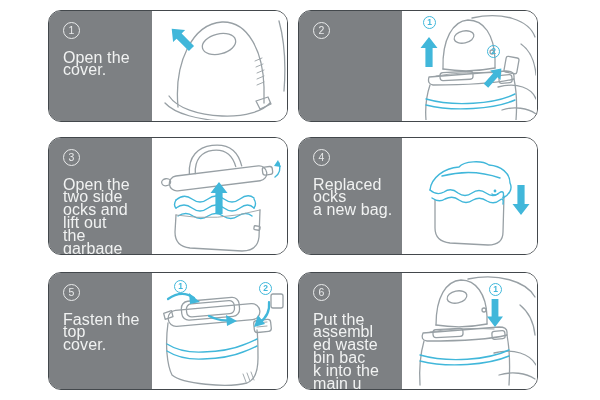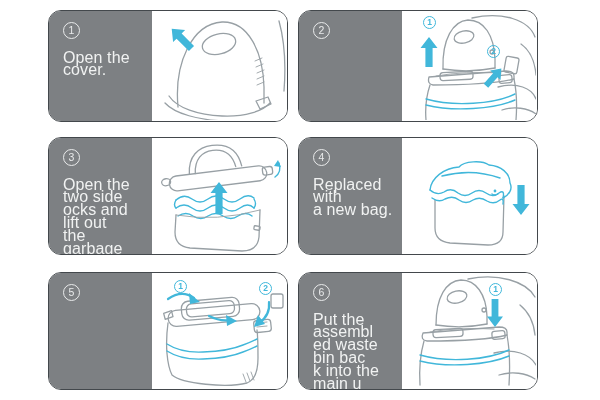--- a/index.html
+++ b/index.html
@@ -115,21 +115,21 @@
         <g class="cyf" transform="translate(67,62)">
           <path d="M0,-18 L8.5,-7 L3.6,-7 L3.6,14 L-3.6,14 L-3.6,-7 L-8.5,-7 Z"></path>
         </g>
       </svg>
     </div>
   </section>
 
   <section class="panel" style="left:298px;top:137px;height:118px">
     <div class="sidebar">
       <span class="badge">4</span>
-      <p class="caption">Replaced with
+      <p class="caption">Replaced ocks
 a new bag.</p>
     </div>
     <div class="art">
       <svg width="134" height="115" viewBox="0 0 134 115">
         <path class="ln" d="M33,62 L33,90 C33,99 39,104 48,105 L86,107 C96,107 101,102 101,94 L102,58"></path>
         <path class="cy" d="M28,52 C29,40 42,30 57,29 C62,23 80,22 87,27 C99,28 108,35 108,45 C111,51 107,57 101,60"></path>
         <path class="cy" d="M28,52 q7,6 14,2 q7,-5 14,1 q7,5 14,0 q7,-5 14,0 q7,5 13,0 q6,-4 4,5"></path>
         <path class="cy" d="M30,60 q7,5 13,1 q8,-4 14,1 q7,5 14,0 q7,-4 14,1 q7,4 13,-1 q4,-3 3,4"></path>
         <path class="cy" d="M40,38 Q70,30 98,40"></path>
         <circle class="cyf" cx="93" cy="53" r="1.4"></circle>
@@ -137,20 +137,22 @@
         <g class="cyf" transform="translate(119,47)">
           <path d="M0,30 L8.5,19 L3.6,19 L3.6,0 L-3.6,0 L-3.6,19 L-8.5,19 Z"></path>
         </g>
       </svg>
     </div>
   </section>
 
   <section class="panel" style="left:48px;top:272px;height:118px">
     <div class="sidebar">
       <span class="badge">5</span>
+      <p class="caption">Fasten the top
+cover.</p>
     </div>
     <div class="art">
       <svg width="134" height="115" viewBox="0 0 134 115">
         <g transform="rotate(-5 62 42)">
           <rect class="ln" x="16" y="34" width="92" height="16" rx="8"></rect>
           <rect class="ln" x="30" y="26" width="58" height="19" rx="7"></rect>
           <rect class="ln" x="35" y="29" width="48" height="13" rx="5"></rect>
           <path class="ln" d="M12,36 l8,-2 l1,6 l-8,2 z"></path>
         </g>
         <rect class="ln" x="102" y="47" width="17" height="12" rx="3" transform="rotate(-6 110 53)"></rect>

